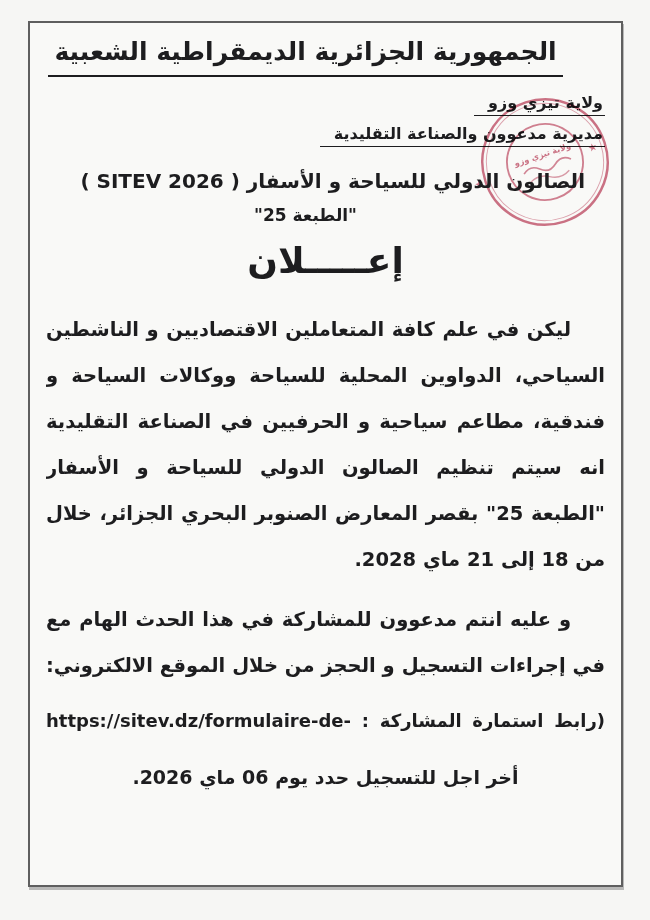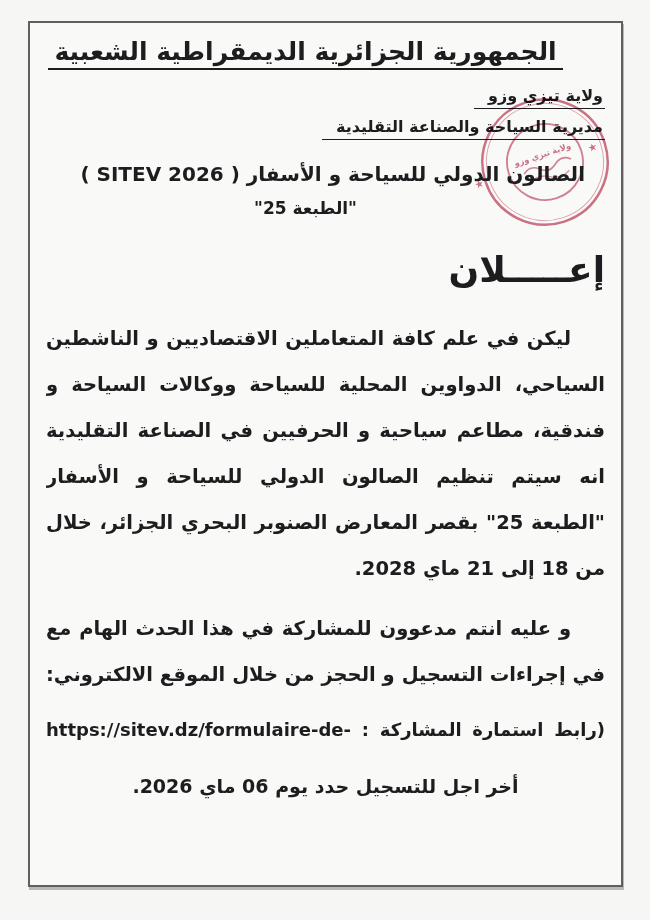--- a/index.html
+++ b/index.html
@@ -27,21 +27,21 @@
     box-sizing:border-box;
   }
   .republic{
     text-align:center;
     font-size:25px;font-weight:bold;
     transform:translateX(-20px);
   }
   .republic .u{
     display:inline-block;
     border-bottom:2px solid #1d1d1f;
-    padding:0 6px 2px 6px;
+    padding:0 6px 9px 6px;
   }
   .authority{
     text-align:right;
     margin-top:16px;
     font-size:16px;font-weight:bold;
   }
   .authority .line{margin-bottom:8px;}
   .authority .u{
     display:inline-block;
     border-bottom:1.5px solid #1d1d1f;
@@ -60,23 +60,23 @@
     margin-top:22px;
     transform:translateX(-20px);
   }
   .edition{
     text-align:center;
     font-size:17px;font-weight:bold;
     margin-top:12px;
     transform:translateX(-20px);
   }
   .announce{
-    text-align:right;
+    text-align:center;
     font-size:36px;font-weight:bold;
-    margin-top:28px;
+    margin-top:12px;
     line-height:48px;
   }
   .bodytext{
     margin-top:22px;
     font-size:19.5px;font-weight:bold;
   }
   .tline{
     height:46px;line-height:46px;
     overflow:hidden;
     text-align:justify;
@@ -116,21 +116,21 @@
 
     <div class="republic">
       <span class="u">الجمهورية الجزائرية الديمقراطية الشعبية</span>
     </div>
 
     <div class="authority">
       <div class="line">
         <span class="u">ولاية تيزي وزو</span>
       </div>
       <div class="line">
-        <span class="u">مديرية السياحة والصناعة التقليدية</span>
+        <span class="u">مديرية مدعوون والصناعة التقليدية</span>
       </div>
     </div>
 
     <svg class="stamp" viewBox="0 0 150 150" xmlns="http://www.w3.org/2000/svg">
       <g transform="rotate(-18 75 75)">
         <circle cx="75" cy="75" r="61" fill="none" stroke="#c4556d" stroke-width="2.4"></circle>
         <circle cx="75" cy="75" r="57" fill="none" stroke="#c4556d" stroke-width="0.9" opacity="0.65"></circle>
         <circle cx="75" cy="75" r="37" fill="none" stroke="#c4556d" stroke-width="1.8" opacity="0.9"></circle>
         <path id="stamp-arc" d="M75,75 m-47,0 a47,47 0 1,1 94,0 a47,47 0 1,1 -94,0" fill="none" stroke="none"></path>
         <text font-size="9.5" font-weight="bold" fill="#c4556d" letter-spacing="1">

